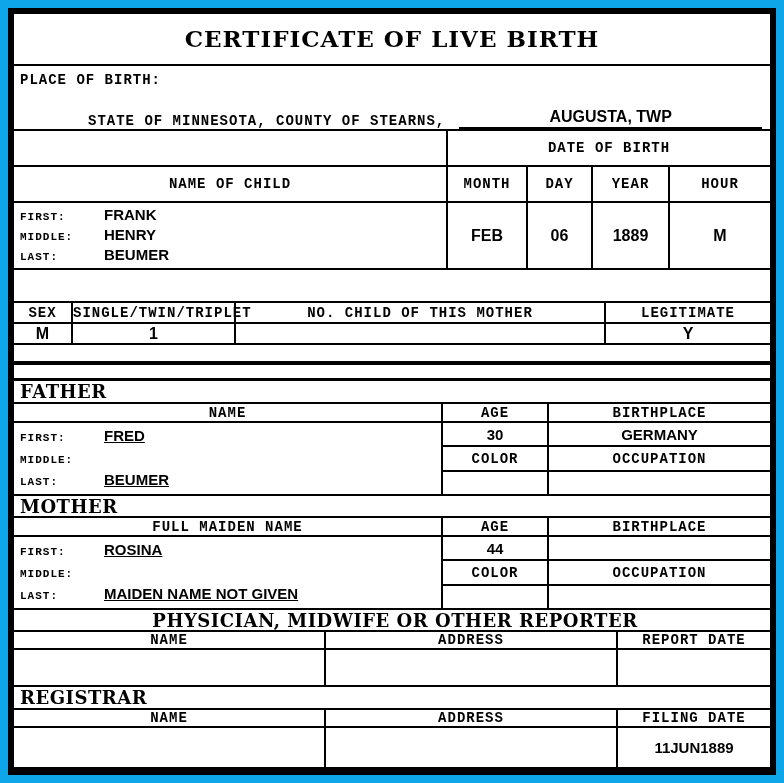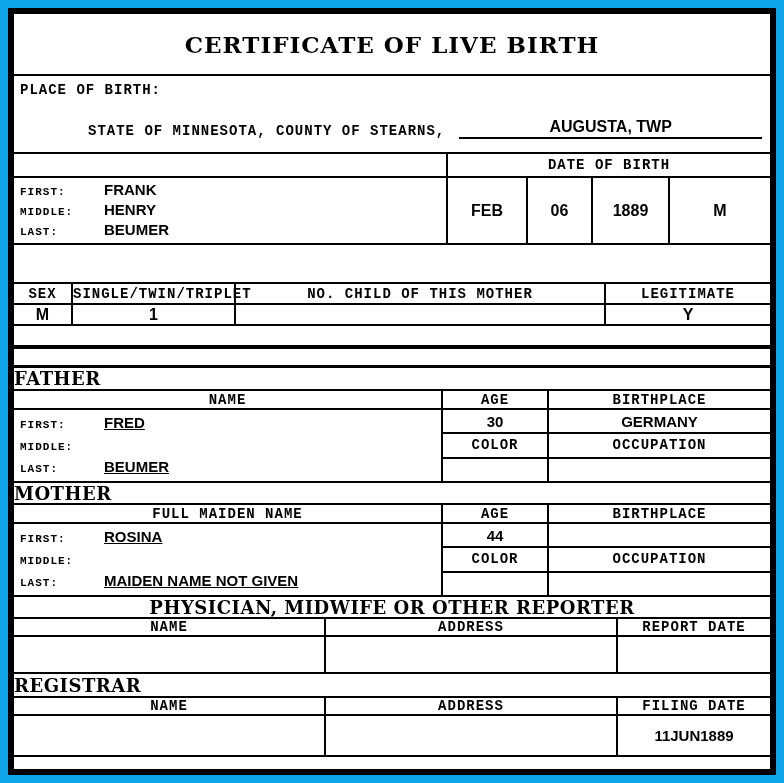--- a/index.html
+++ b/index.html
@@ -30,36 +30,36 @@
 
   table{border-collapse:collapse;width:100%;table-layout:fixed;}
   td{border:2px solid #000;padding:0;vertical-align:middle;box-sizing:border-box;}
   td.noline-left{border-left:none;}
   td.noline-right{border-right:none;}
 
   .hdr-cell{font-size:14px;letter-spacing:1px;text-align:center;font-weight:bold;}
   .val-cell{font-family:"Liberation Sans", sans-serif;font-weight:bold;font-size:16px;text-align:center;}
 
   
-  .child-table td{height:24px;}
+  .child-table td{height:36px;}
   .child-table tr.namerow td{height:54px;}
   .nameblock{padding:3px 0 2px 6px;line-height:17px;vertical-align:top;}
   .nameblock .lbl{display:inline-block;width:76px;font-size:11px;letter-spacing:1px;}
   .nameblock .nm{font-size:15px;margin-left:8px;}
 
   
   .gap-a{height:37px;}
   .gap-b{height:19px;border-bottom:4px solid #000;}
   .gap-c{height:16px;border-bottom:3px solid #000;}
 
   
   .sex-table td{height:21px;}
 
   
-  .bar{box-sizing:border-box;display:flex;align-items:center;border-radius:7px;}
+  .bar{box-sizing:border-box;display:flex;align-items:center;padding-left:6px;border-radius:7px;}
   .bar .bar-label{font-size:18px;letter-spacing:0.5px;}
   .bar-father{height:21px;}
   .bar-mother{height:20px;}
   .bar-phys{height:20px;justify-content:center;}
   .bar-reg{height:22px;}
 
   
   .parent-table td{height:19px;}
   .parent-table td.bigcell{vertical-align:top;}
   .parent-table .nameblock{line-height:19px;text-decoration:underline;}
@@ -94,20 +94,27 @@
           <col style="width:433px">
           <col style="width:80px">
           <col style="width:65px">
           <col style="width:77px">
           <col>
         </colgroup>
       <tbody>
           <tr>
         <td class="noline-left"></td>
         <td colspan="4" class="hdr-cell tw noline-right">DATE OF BIRTH</td>
+      </tr>
+      <tr>
+        <td class="hdr-cell tw noline-left">NAME OF CHILD</td>
+        <td class="hdr-cell tw">MONTH</td>
+        <td class="hdr-cell tw">DAY</td>
+        <td class="hdr-cell tw">YEAR</td>
+        <td class="hdr-cell tw noline-right">HOUR</td>
       </tr>
       <tr class="namerow">
         <td class="nameblock noline-left">
           <div><span class="lbl tw">FIRST:</span><span class="nm val">FRANK</span></div>
           <div><span class="lbl tw">MIDDLE:</span><span class="nm val">HENRY</span></div>
           <div><span class="lbl tw">LAST:</span><span class="nm val">BEUMER</span></div>
         </td>
         <td class="val-cell">FEB</td>
         <td class="val-cell">06</td>
         <td class="val-cell">1889</td>

